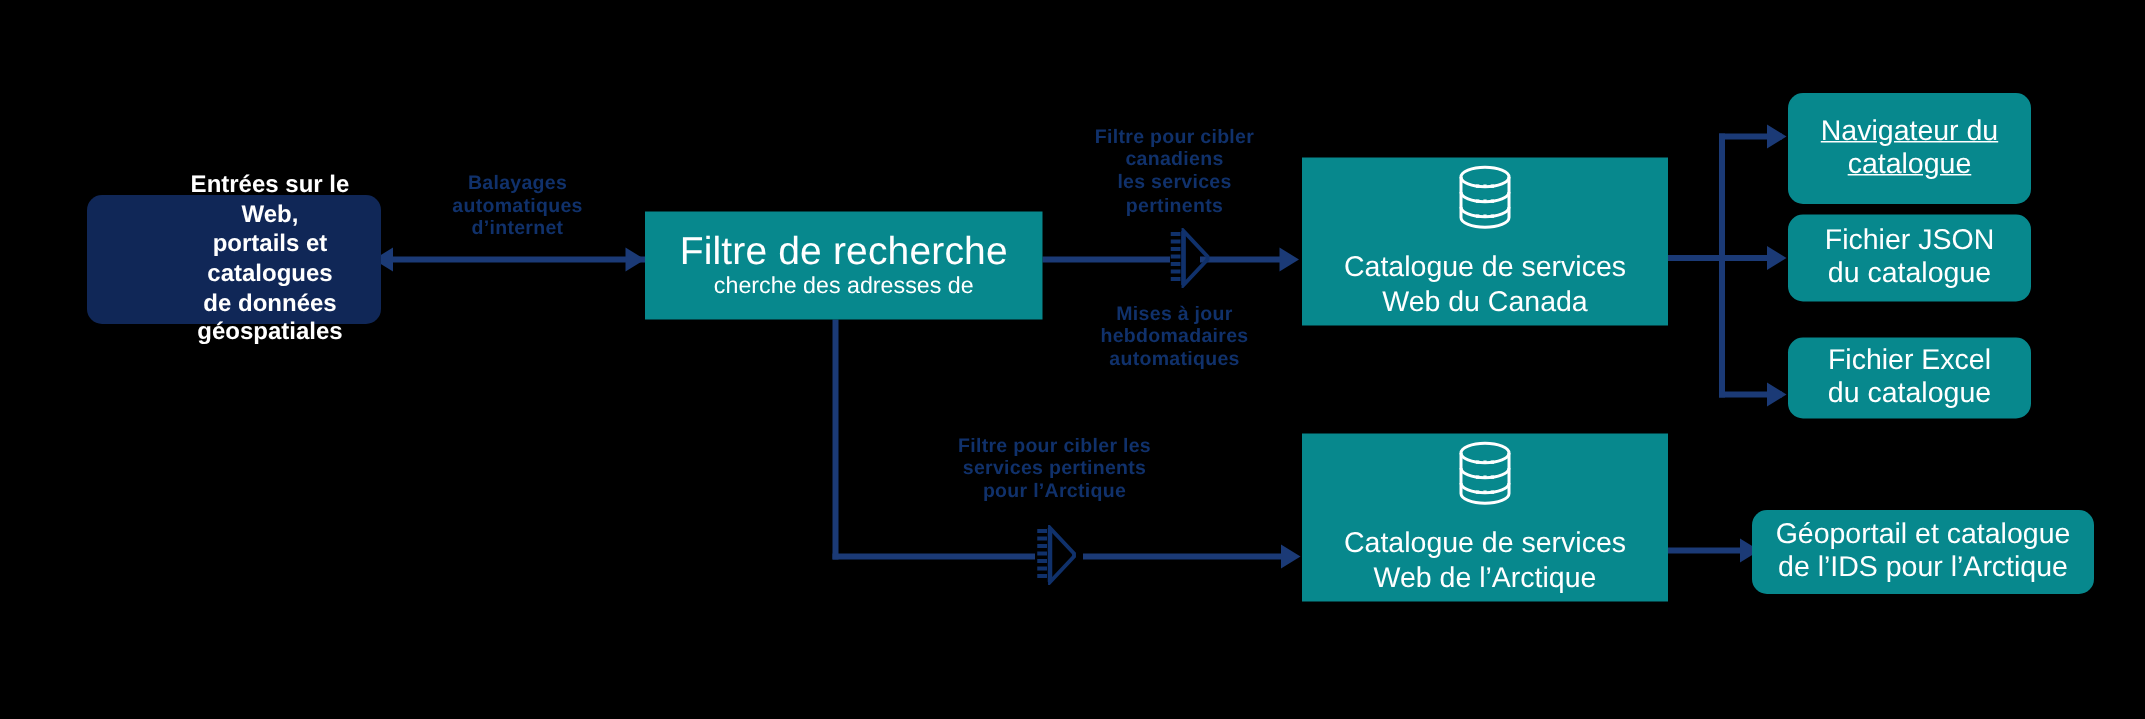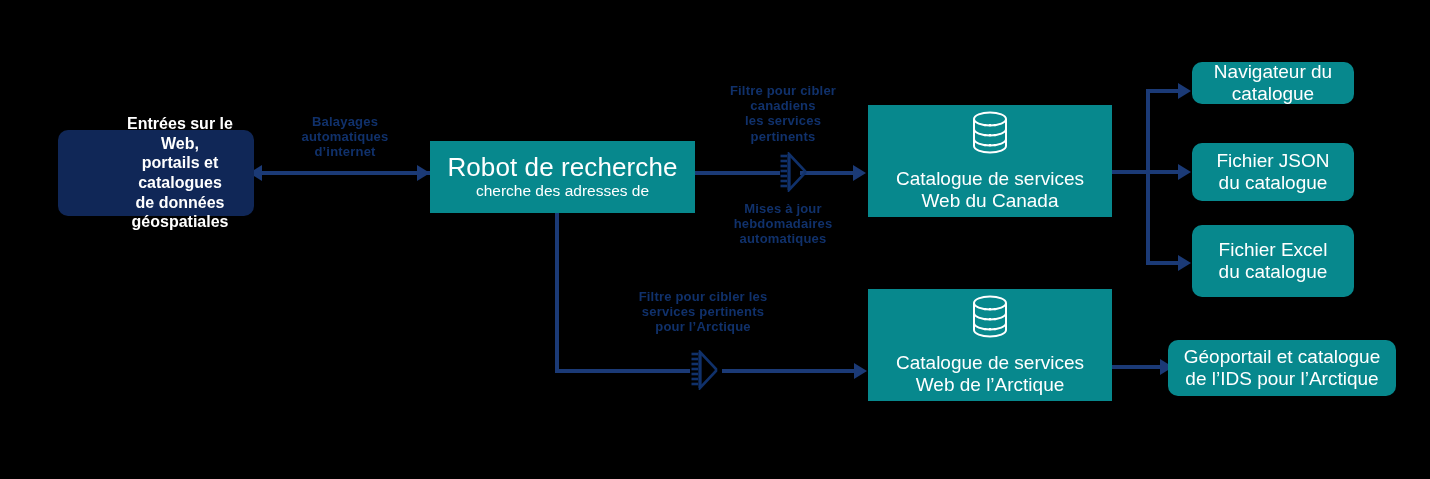--- a/index.html
+++ b/index.html
@@ -186,21 +186,21 @@
   <div class="node node-navy" style="left:58px; top:130px; width:196px; height:86px; padding:0 10px;">
     <div class="title-sm">
       <div>Entrées sur le Web,</div>
       <div>portails et catalogues</div>
       <div>de données</div>
       <div>géospatiales</div>
     </div>
   </div>
 
   <div class="node node-teal" style="left:430px; top:141px; width:265px; height:72px; padding:0 6px;">
-    <div class="title-lg">Robot de recherche</div>
+    <div class="title-lg">Filtre de recherche</div>
     <div class="subtitle">
       <div>cherche des adresses de</div>
     </div>
   </div>
 
   <div class="node node-teal" style="left:868px; top:105px; width:244px; height:112px;">
     <span class="db-icon">
       <svg width="44" height="48" viewBox="0 0 44 48" fill="none">
         <ellipse cx="22" cy="9" rx="16" ry="6.5" stroke="#ffffff" stroke-width="2" fill="none"></ellipse>
         <path d="M6 9 V36 C6 39.6 13.2 42.5 22 42.5 C30.8 42.5 38 39.6 38 36 V9" stroke="#ffffff" stroke-width="2" fill="none"></path>
@@ -244,35 +244,35 @@
           <rect x="25.8" y="34" width="2.2" height="2.2"></rect>
         </g>
       </svg>
     </span>
     <div class="title-md">
       <div>Catalogue de services</div>
       <div>Web de l’Arctique</div>
     </div>
   </div>
 
-  <div class="node node-teal-round" style="left:1192px; top:62px; width:162px; height:42px;">
+  <div class="node node-teal-round" style="left:1192px; top:62px; width:162px; height:74px;text-decoration:underline;">
     <div class="title-md">
       <div>Navigateur du</div>
       <div>catalogue</div>
     </div>
   </div>
 
   <div class="node node-teal-round" style="left:1192px; top:143px; width:162px; height:58px;">
     <div class="title-md">
       <div>Fichier JSON</div>
       <div>du catalogue</div>
     </div>
   </div>
 
-  <div class="node node-teal-round" style="left:1192px; top:225px; width:162px; height:72px;">
+  <div class="node node-teal-round" style="left:1192px; top:225px; width:162px; height:54px;">
     <div class="title-md">
       <div>Fichier Excel</div>
       <div>du catalogue</div>
     </div>
   </div>
 
   <div class="node node-teal-round" style="left:1168px; top:340px; width:228px; height:56px;">
     <div class="title-md">
       <div>Géoportail et catalogue</div>
       <div>de l’IDS pour l’Arctique</div>

